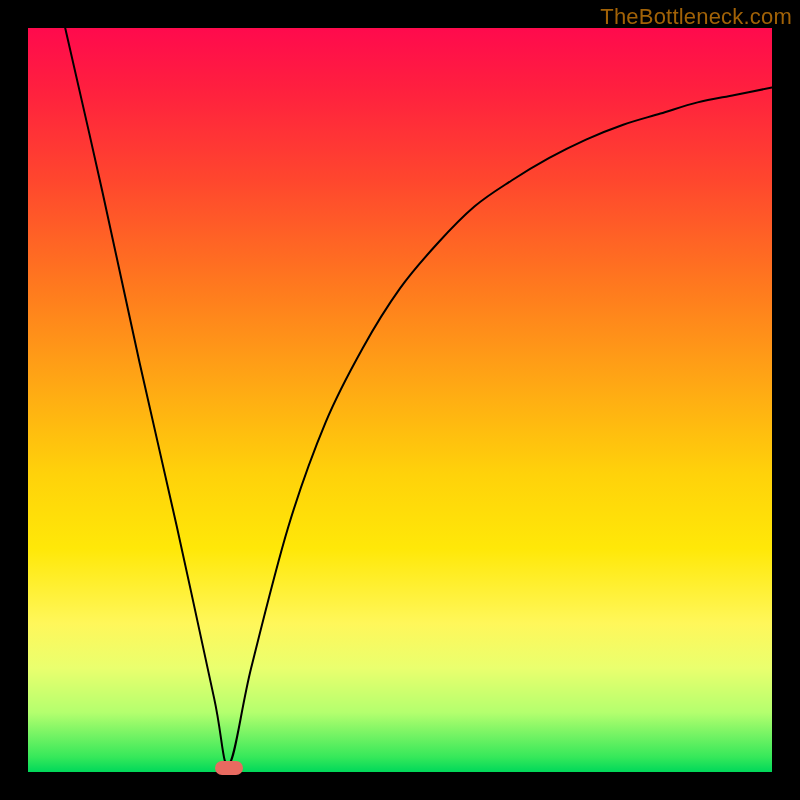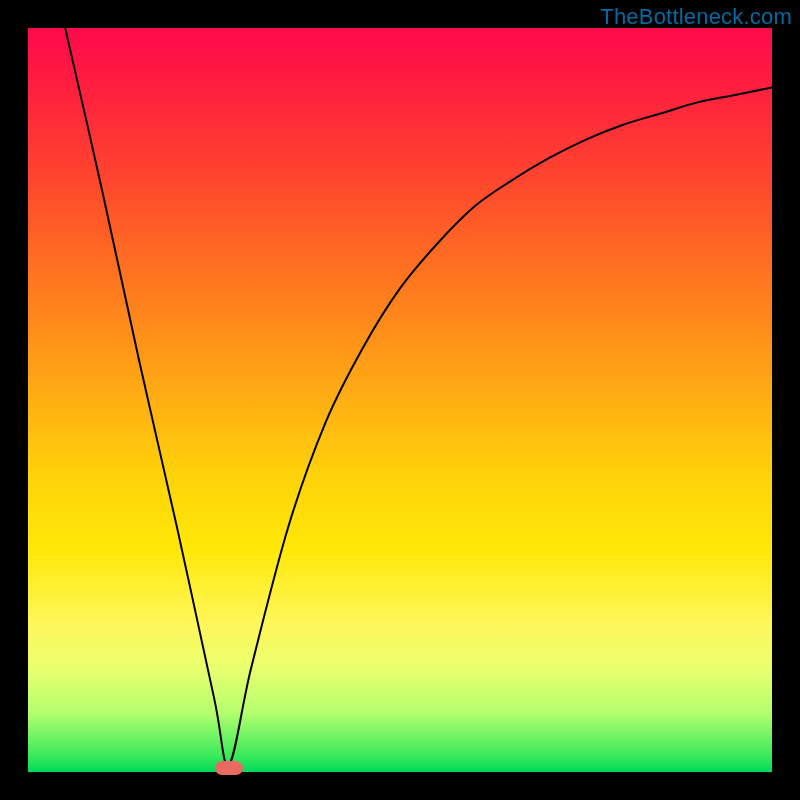--- a/index.html
+++ b/index.html
@@ -39,21 +39,21 @@
     position: absolute;
     inset: 0;
     width: 100%;
     height: 100%;
   }
 
   .credit {
     position: absolute;
     top: 4px;
     right: 8px;
-    color: #0369a1;
+    color: #a16207;
     font-size: 22px;
     letter-spacing: 0.2px;
     text-align: right;
   }
 
   .marker {
     position: absolute;
     width: 28px;
     height: 14px;
     background: #e86a60;

